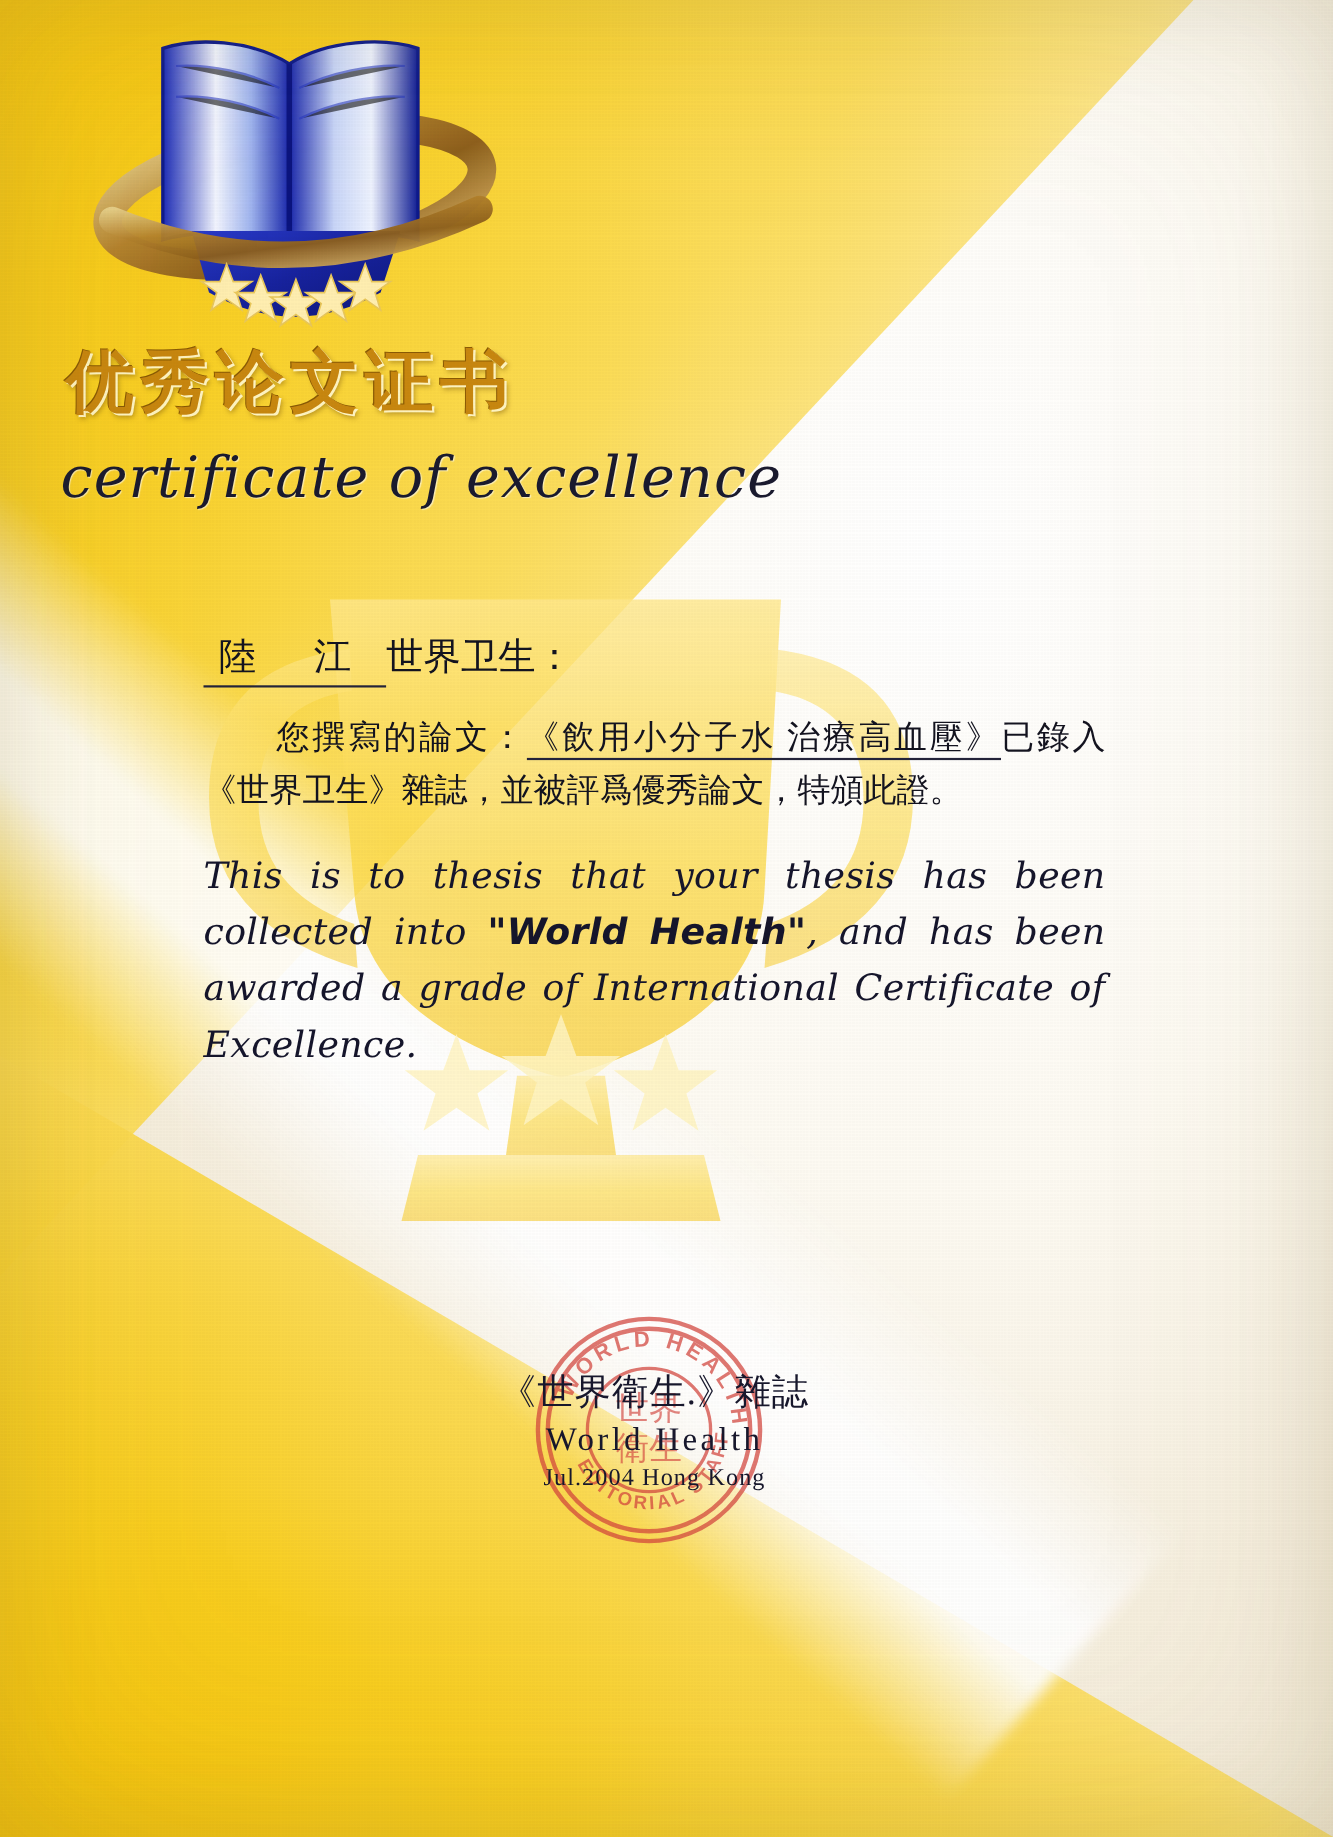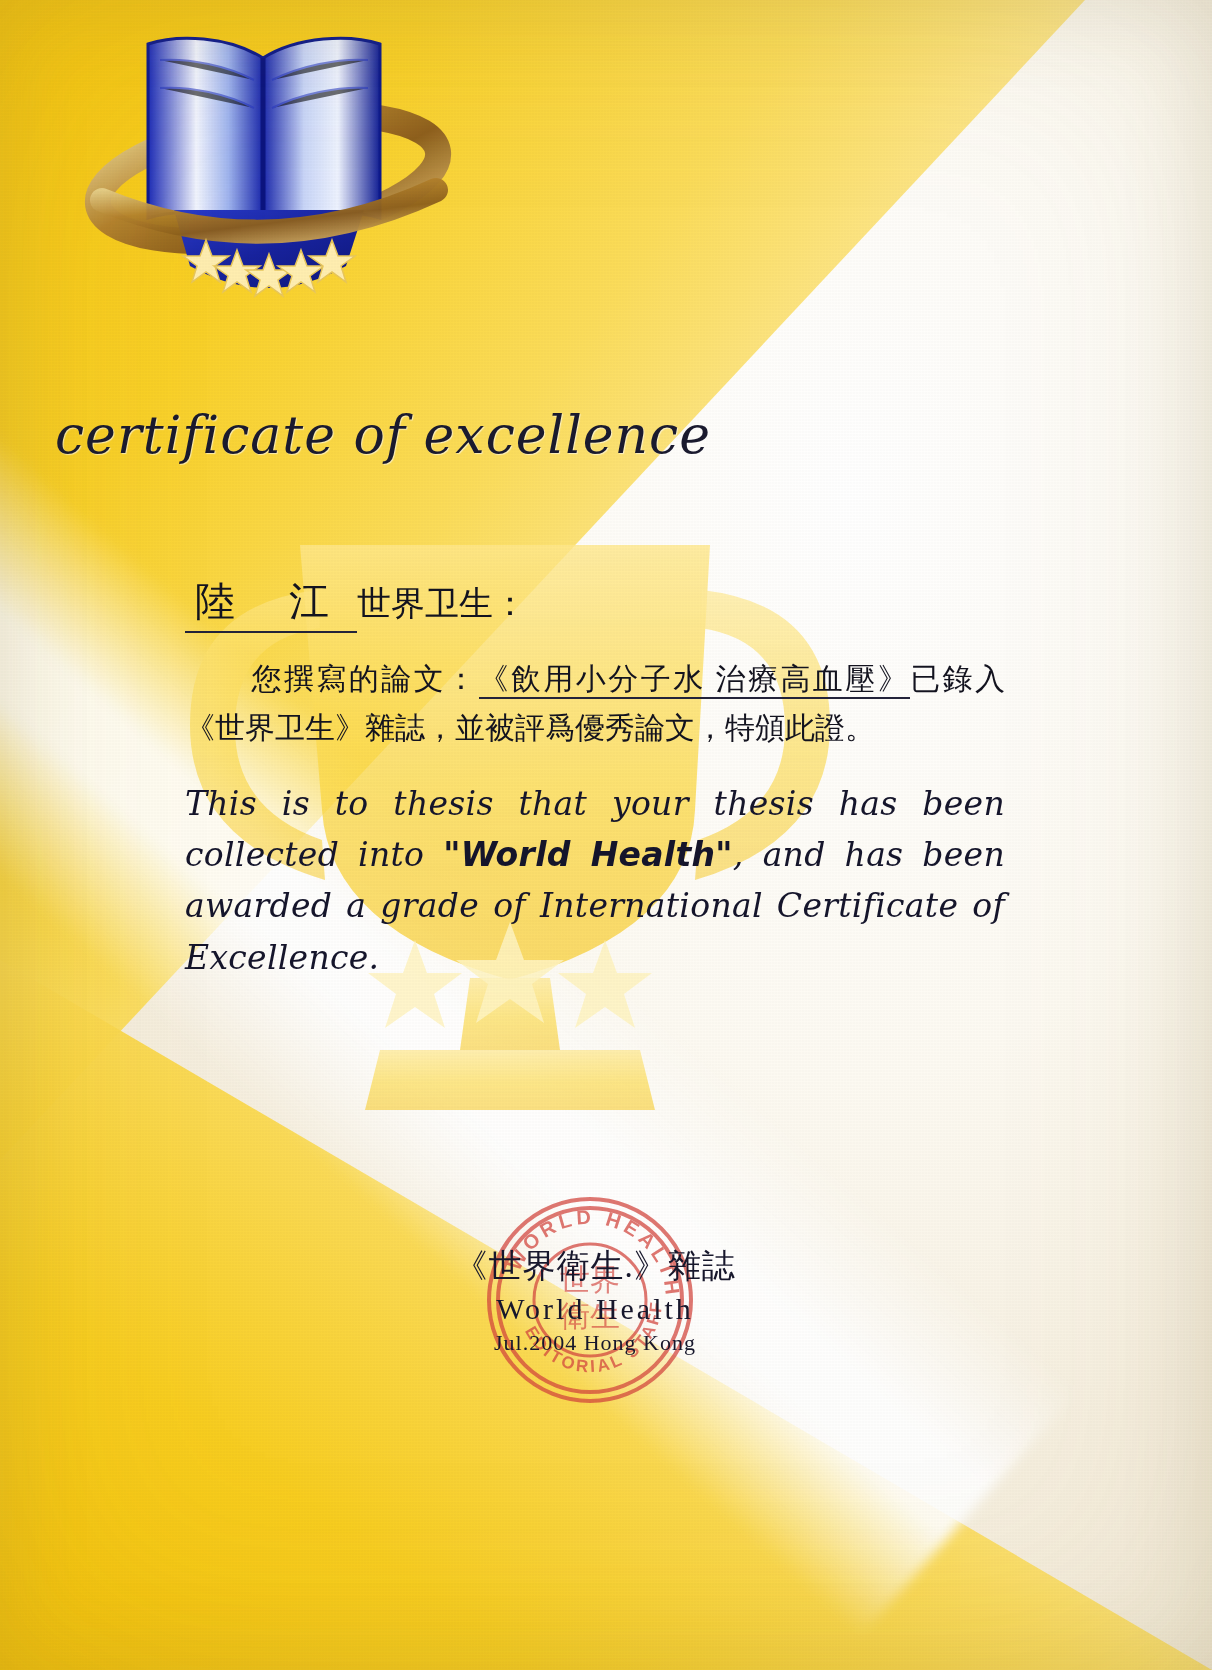--- a/index.html
+++ b/index.html
@@ -132,21 +132,21 @@
     line-height: 1.35;
     white-space: nowrap;
   }
   .name-blank {
     display: inline-block;
     min-width: 150px;
     text-align: center;
     letter-spacing: 22px;
     padding: 0 6px 2px 10px;
     border-bottom: 2px solid #23233a;
-    font-size: 40px;
+    font-size: 34px;
   }
   .cn-para {
     margin-top: 22px;
     font-size: 30px;
     line-height: 1.62;
     text-align: justify;
   }
   .indent { display: inline-block; width: 64px; }
   .ul { border-bottom: 2px solid #23233a; padding-bottom: 2px; }
   .en-para {
@@ -280,20 +280,21 @@
 
     <g fill="#ffeeb0" stroke="#e9c75a" stroke-width="1.5">
       <polygon points="128,222 134,238 151,238 137,248 142,264 128,254 114,264 119,248 105,238 122,238"></polygon>
       <polygon points="159,232 165,248 182,248 168,258 173,274 159,264 145,274 150,258 136,248 153,248"></polygon>
       <polygon points="191,236 197,252 214,252 200,262 205,278 191,268 177,278 182,262 168,252 185,252"></polygon>
       <polygon points="223,232 229,248 246,248 232,258 237,274 223,264 209,274 214,258 200,248 217,248"></polygon>
       <polygon points="254,222 260,238 277,238 263,248 268,264 254,254 240,264 245,248 231,238 248,238"></polygon>
     </g>
   </svg>
 
+  <div class="cn-title">优秀论文证书</div>
   <div class="en-title">certificate of excellence</div>
 
   <div class="body-wrap">
 
     <div class="line-name">
       <span class="name-blank">陸 江</span><span>世界卫生：</span>
     </div>
 
     <div class="cn-para">
       <span class="indent"></span><span>您撰寫的論文：</span><span class="ul">《飲用小分子水 治療高血壓》</span><span>已錄入《世界卫生》雜誌，並被評爲優秀論</span><span>文，特頒此證。</span>

